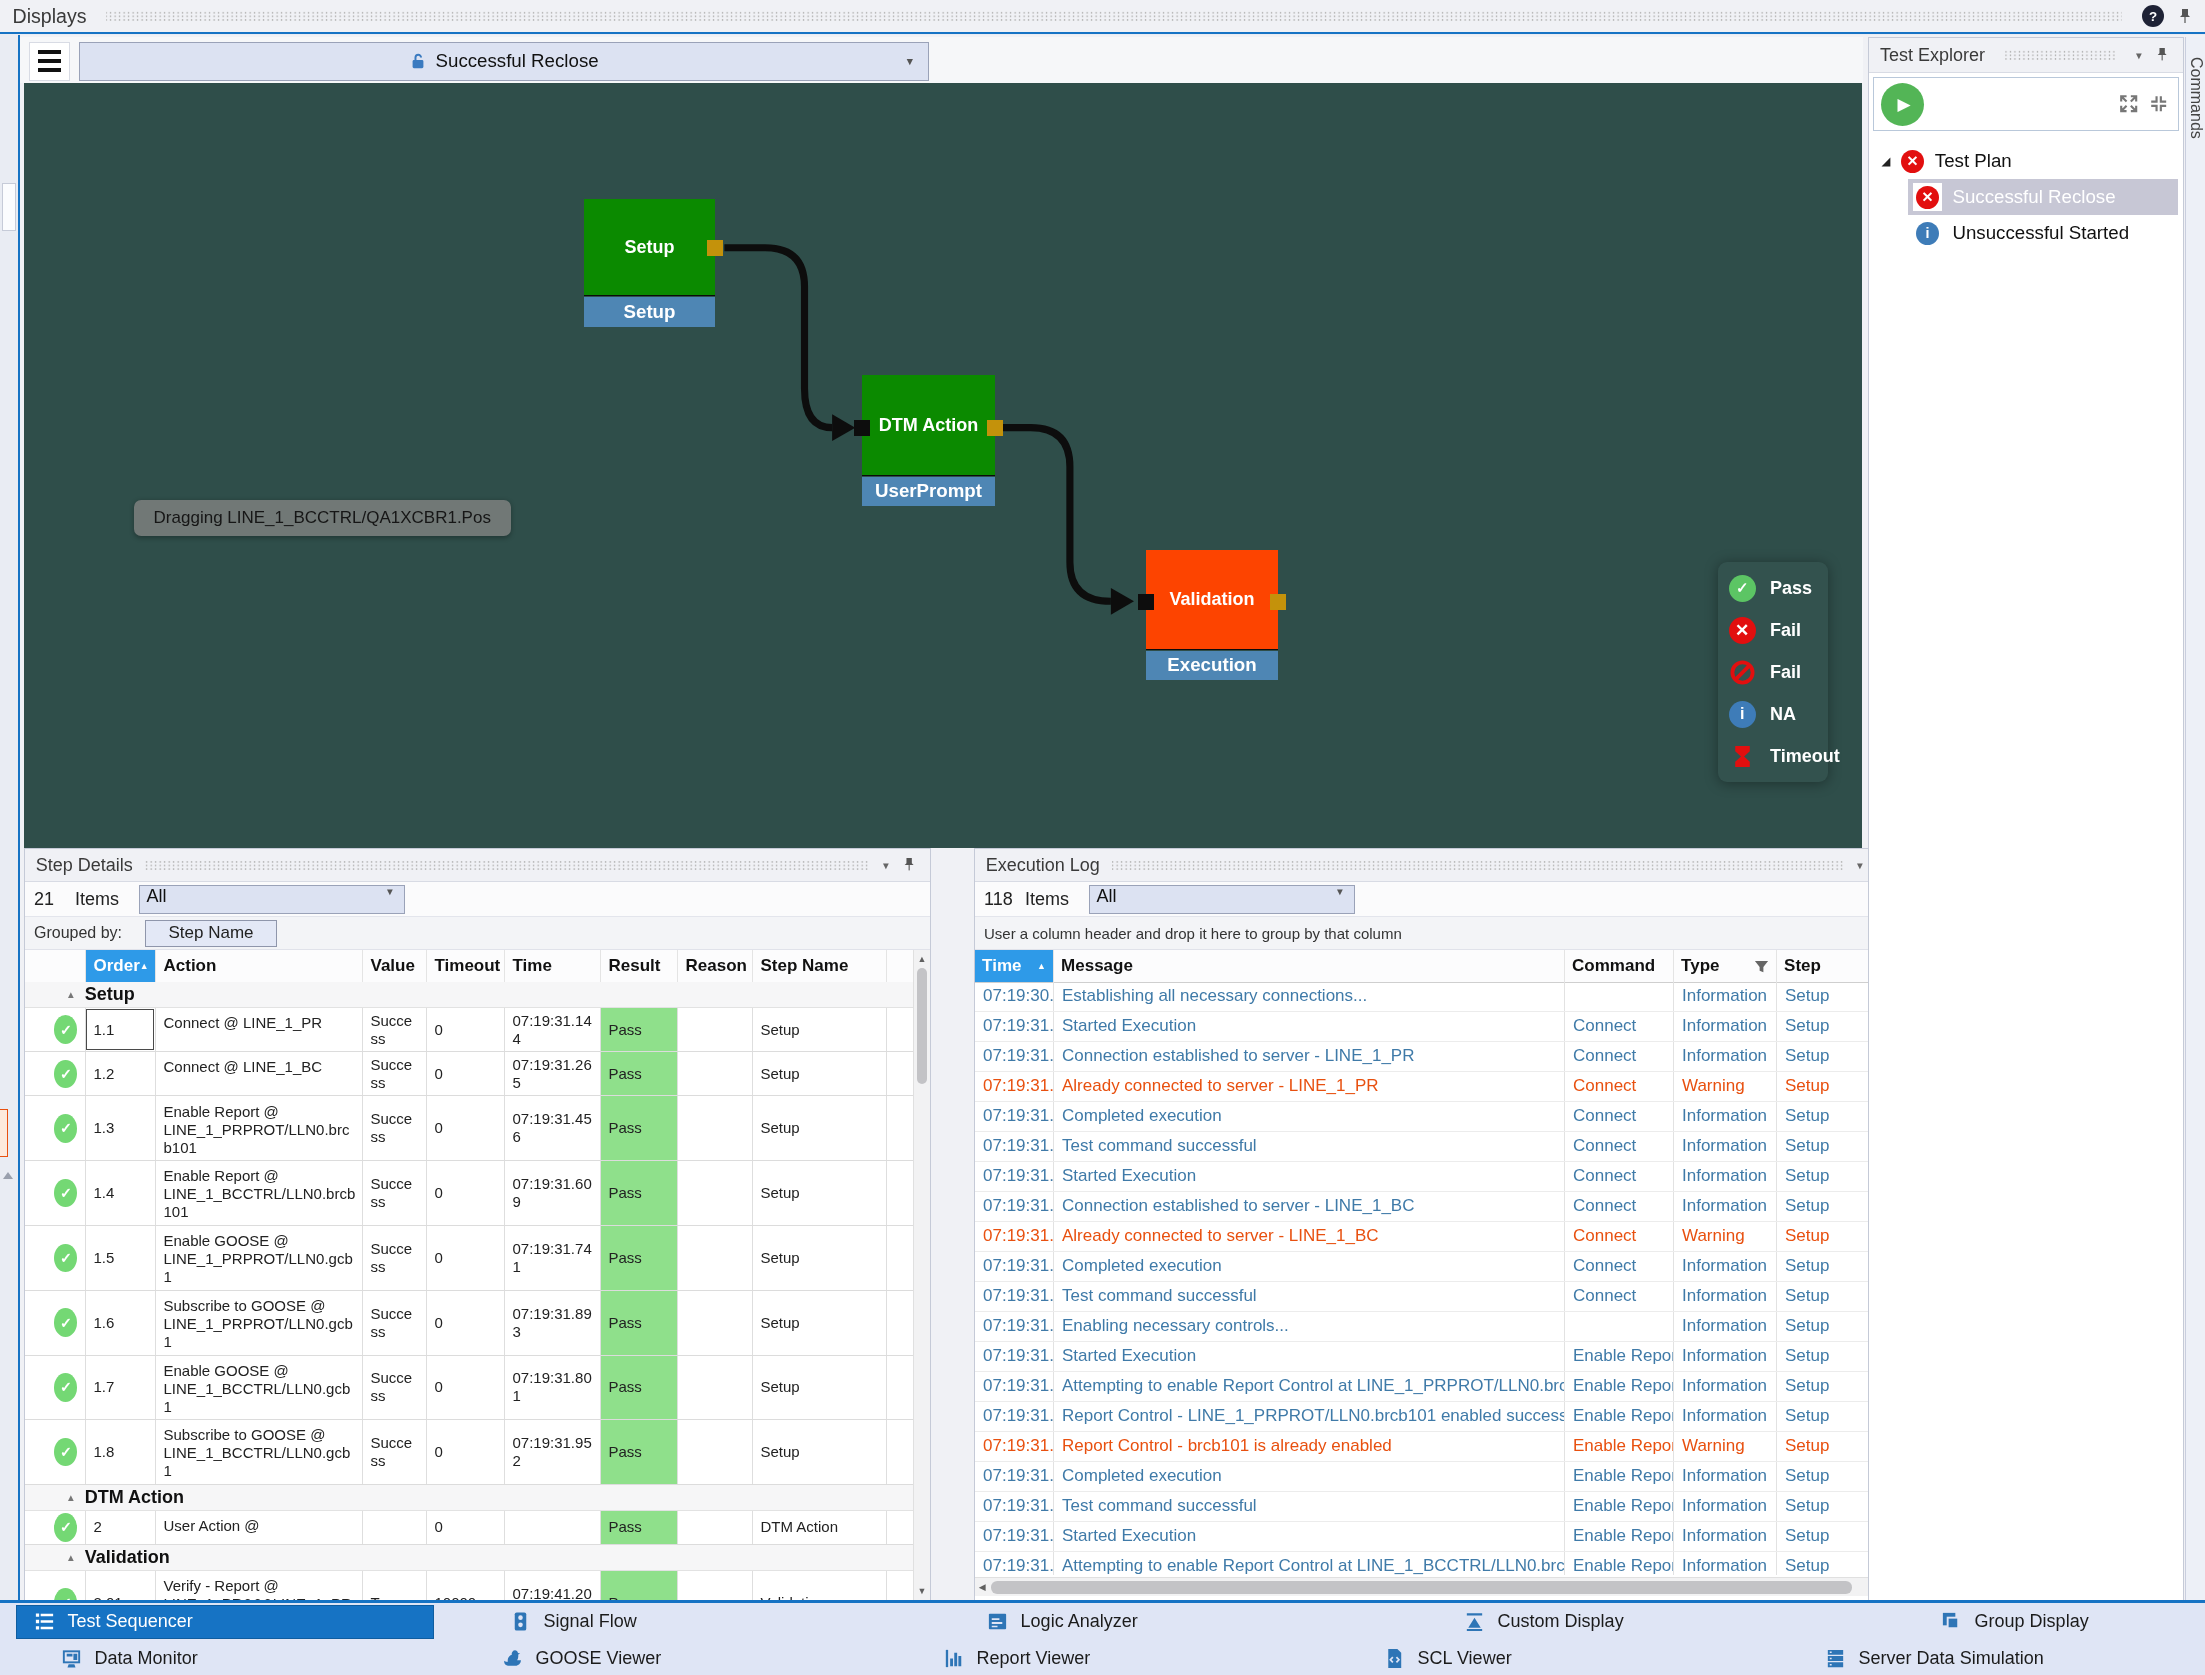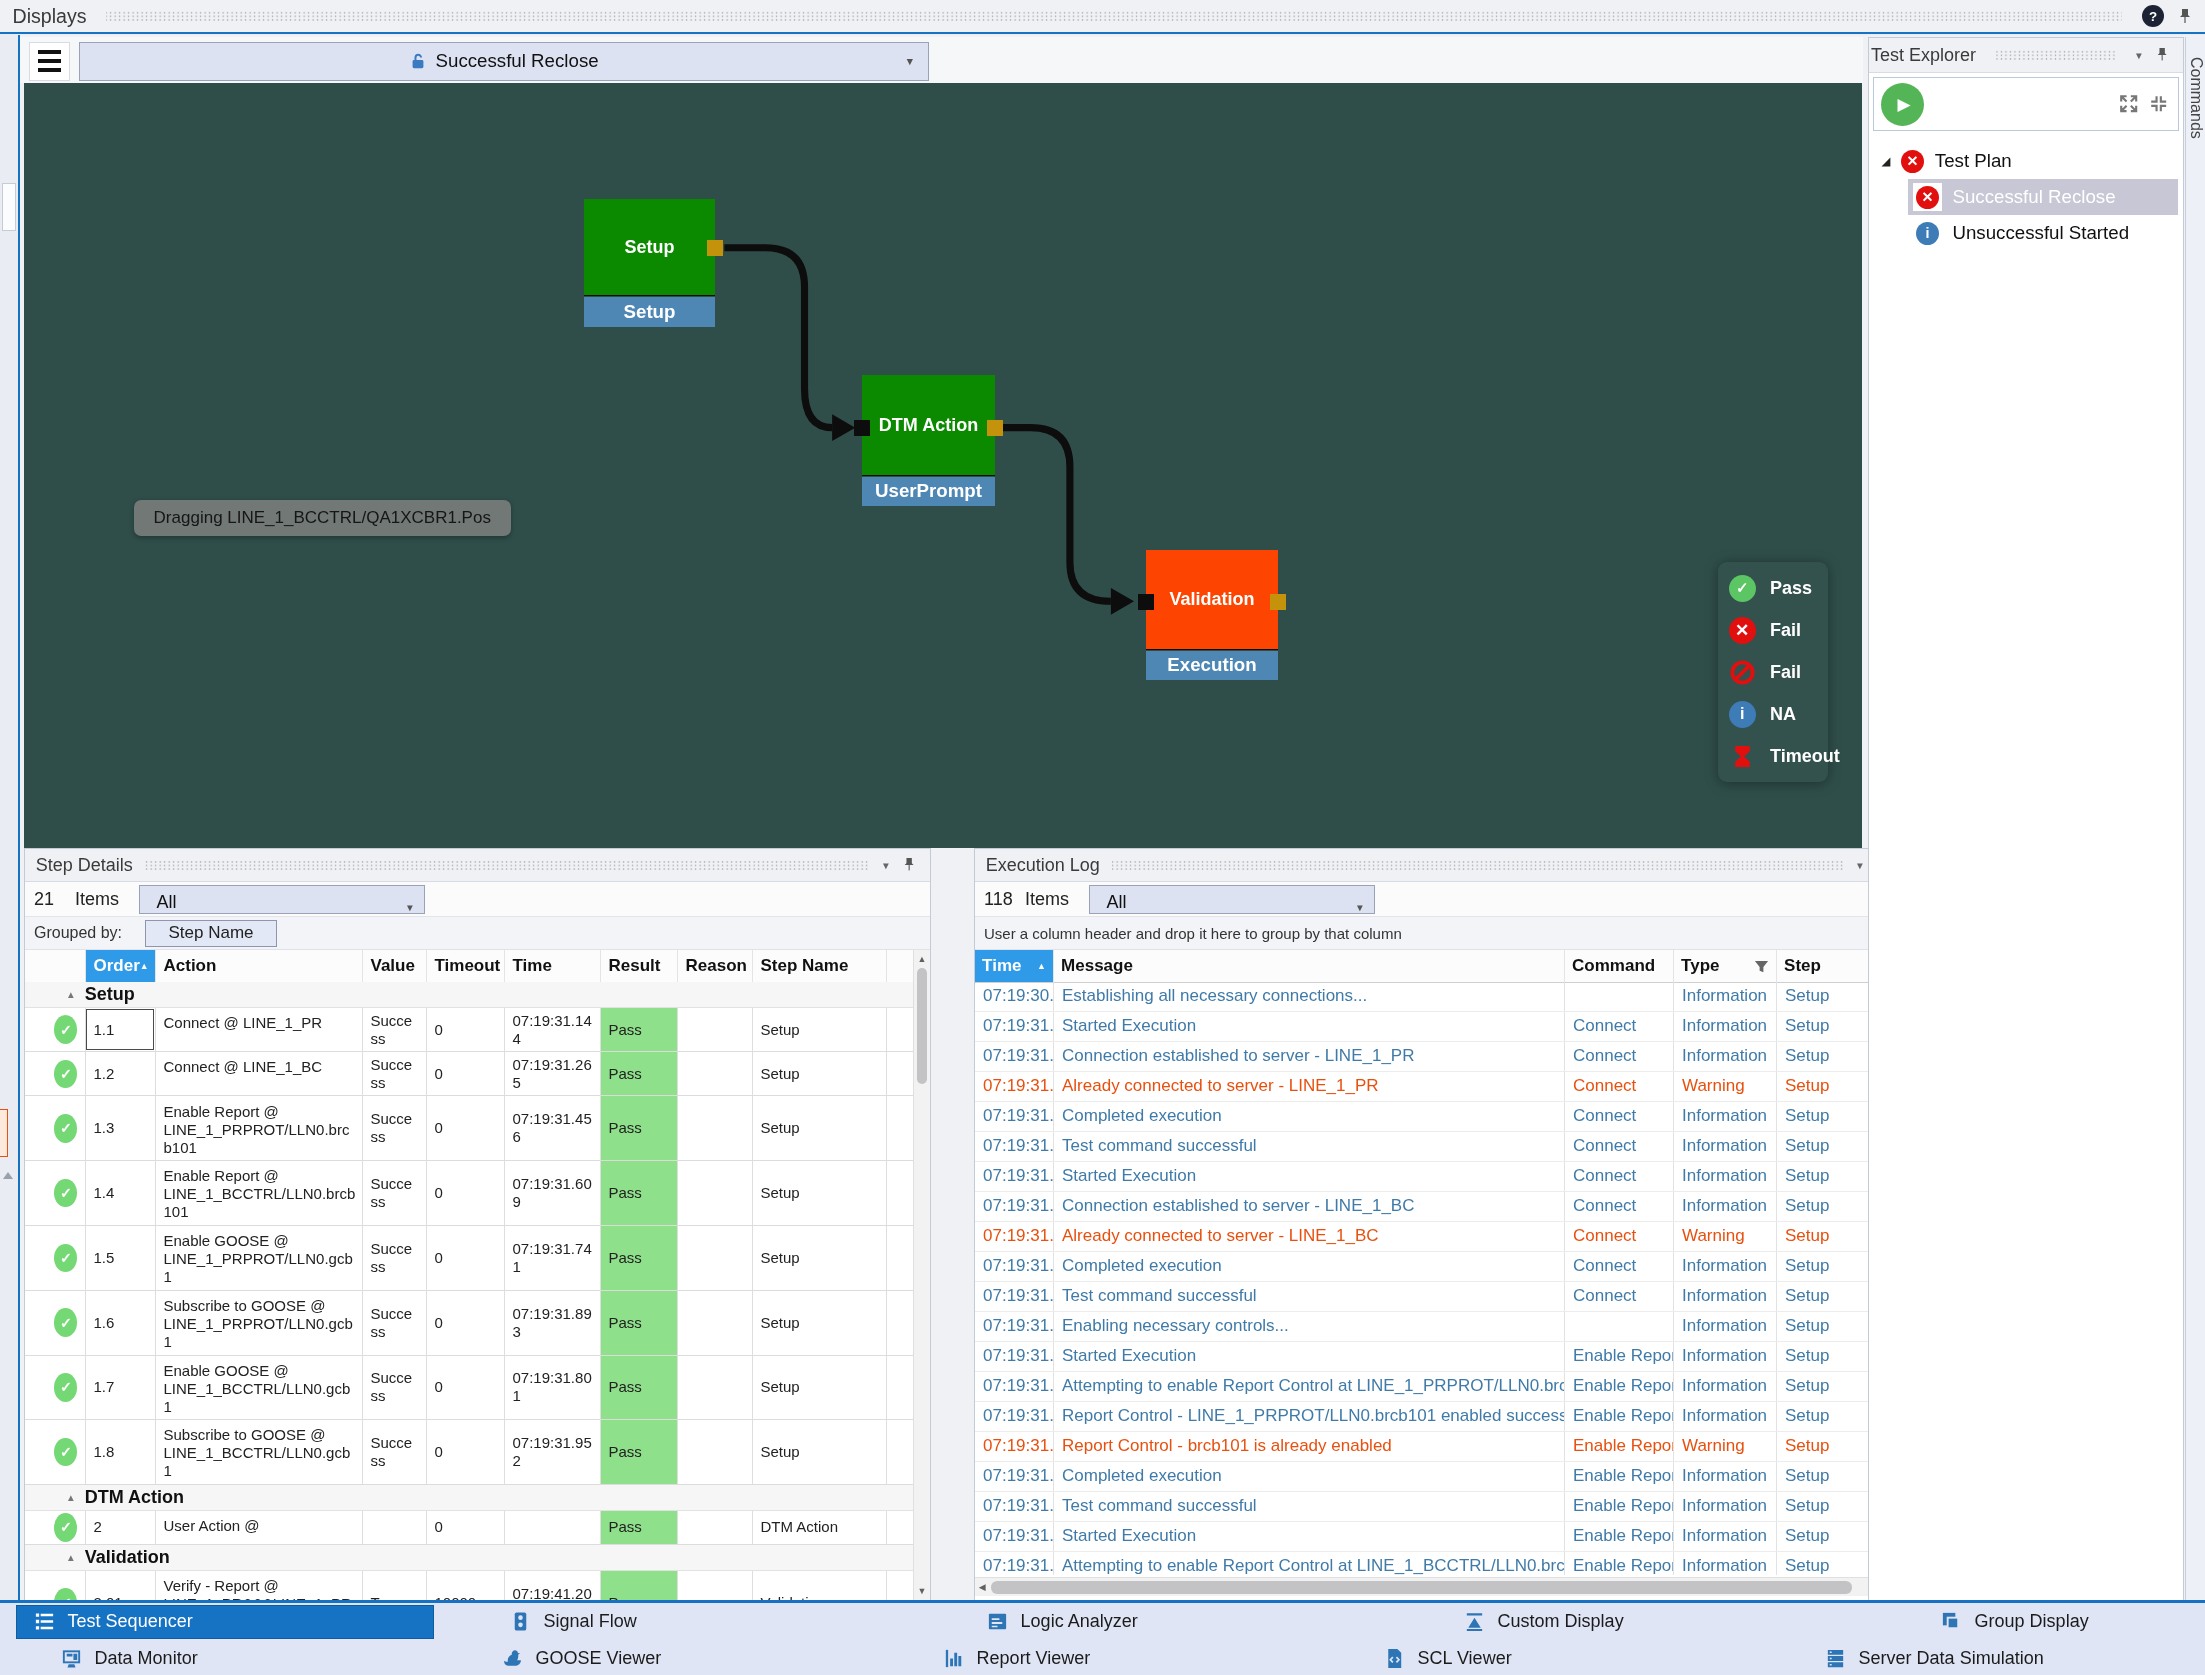--- a/index.html
+++ b/index.html
@@ -48,21 +48,21 @@
   .panel{background:#fff;border:0.9px solid #c5cad7;}
   #sdPanel{left:24px;top:848px;width:905px;height:751px;}
   #elPanel{left:934px;top:848px;width:929px;height:751px;margin-left:40px;}
   .phead{position:absolute;left:0;top:0;right:0;height:32px;background:#F0F1F5;display:flex;align-items:center;border-bottom:0.9px solid #d8dbe4;}
   .phead .pt{font-size:18px;color:#3a3a3a;margin-left:10.7px;white-space:nowrap;}
   .phead .dots{height:9px;margin:0 12.5px;}
   .car{color:#666;font-size:9.8px;margin-right:10.7px;}
   .itemsbar{position:absolute;left:0;top:33px;right:0;height:34px;background:#fbfbfc;border-bottom:0.9px solid #e3e5ec;display:flex;align-items:center;}
   .itemsbar .cnt{font-size:18px;color:#222;margin-left:9px;width:41px;}
   .itemsbar .il{font-size:18px;color:#222;margin-right:19.6px;}
-  .combo{position:relative;width:250px;height:27px;background:#DCE2F2;border:0.9px solid #9AA2B8;display:flex;align-items:flex-end;padding:0 17px;font-size:18px;color:#111;}
+  .combo{position:relative;width:250px;height:27px;background:#DCE2F2;border:0.9px solid #9AA2B8;display:flex;align-items:flex-start;padding:0 7px;font-size:18px;color:#111;}
   .combo .caret{position:absolute;right:9px;font-size:9.8px;color:#555;}
   .gbar{position:absolute;left:0;top:68px;right:0;height:32px;background:#F3F4F7;border-bottom:0.9px solid #e0e2ea;display:flex;align-items:center;font-size:16px;color:#333;}
   .chip{margin-left:23px;width:130px;height:25px;background:#E3E8F6;border:0.9px solid #8F96AB;display:flex;align-items:center;justify-content:center;font-size:17px;color:#222;}
 
   
   .sd-grid{display:grid;grid-template-columns:21.4px 39px 70px 207px 64px 78px 96px 77px 75px 134px 1fr;}
   .sd-thead{position:absolute;left:0;top:101px;right:16px;height:32px;background:#fcfcfd;border-bottom:0.9px solid #cfcfcf;font-weight:bold;font-size:17px;color:#111;}
   .hc{display:flex;align-items:center;padding:0 7.1px;border-left:0.9px solid #e4e4e4;overflow:hidden;white-space:nowrap;}
   .hc.none{border-left:none;}
   .hblue{background:#2E9AE8;color:#fff;justify-content:space-between;}
@@ -94,21 +94,21 @@
   .lc{padding:0 8px;line-height:28.5px;white-space:nowrap;overflow:hidden;border-left:0.9px solid #e2e2e2;}
   .lc.none{border-left:none;}
   .hscroll{position:absolute;left:0;bottom:3.6px;right:16px;height:18px;background:#F2F2F3;border-top:0.9px solid #e0e0e0;}
   .hscroll .a{position:absolute;top:0;bottom:0;width:14.3px;text-align:center;color:#606060;font-size:9px;line-height:18px;}
   .hscroll .thumb{position:absolute;top:2.7px;height:12.5px;left:16px;right:36px;background:#c3c3c6;border-radius:6.2px;}
   .funnel{margin-left:auto;}
 
   
   #texPanel{left:1868px;top:37px;width:314px;height:1563px;background:#fff;border:0.9px solid #c5cad7;}
   .tex-head{position:absolute;left:0;top:0;right:0;height:34px;background:#F0F1F5;display:flex;align-items:center;border-bottom:0.9px solid #d8dbe4;}
-  .tex-head .pt{font-size:18px;color:#3a3a3a;margin-left:2px;white-space:nowrap;}
+  .tex-head .pt{font-size:18px;color:#3a3a3a;margin-left:11px;white-space:nowrap;}
   .tex-toolbar{position:absolute;left:3.6px;top:39px;right:3.6px;height:52px;border:0.9px solid #b9c8da;background:#fff;display:flex;align-items:center;}
   .play{width:43px;height:43px;border-radius:50%;background:#53B556;margin-left:7.1px;display:flex;align-items:center;justify-content:center;}
   .play::before{content:"▶";color:#fff;font-size:17px;margin-left:3.6px;}
   .tex-icons{margin-left:auto;margin-right:9px;display:flex;gap:9px;}
   .tree{position:absolute;left:0;top:105px;right:0;}
   .trow{display:flex;align-items:center;gap:10.7px;height:36px;font-size:18.7px;color:#111;}
   .trow .exp{font-size:11.6px;color:#222;margin-left:12.5px;}
   .trow.child{padding-left:0;margin-left:39px;margin-right:5.3px;}
   .trow.child.selected{background:#C7C7D5;color:#fff;}
   .iconbox{width:28.5px;height:28.5px;display:flex;align-items:center;justify-content:center;margin-left:5.3px;}

